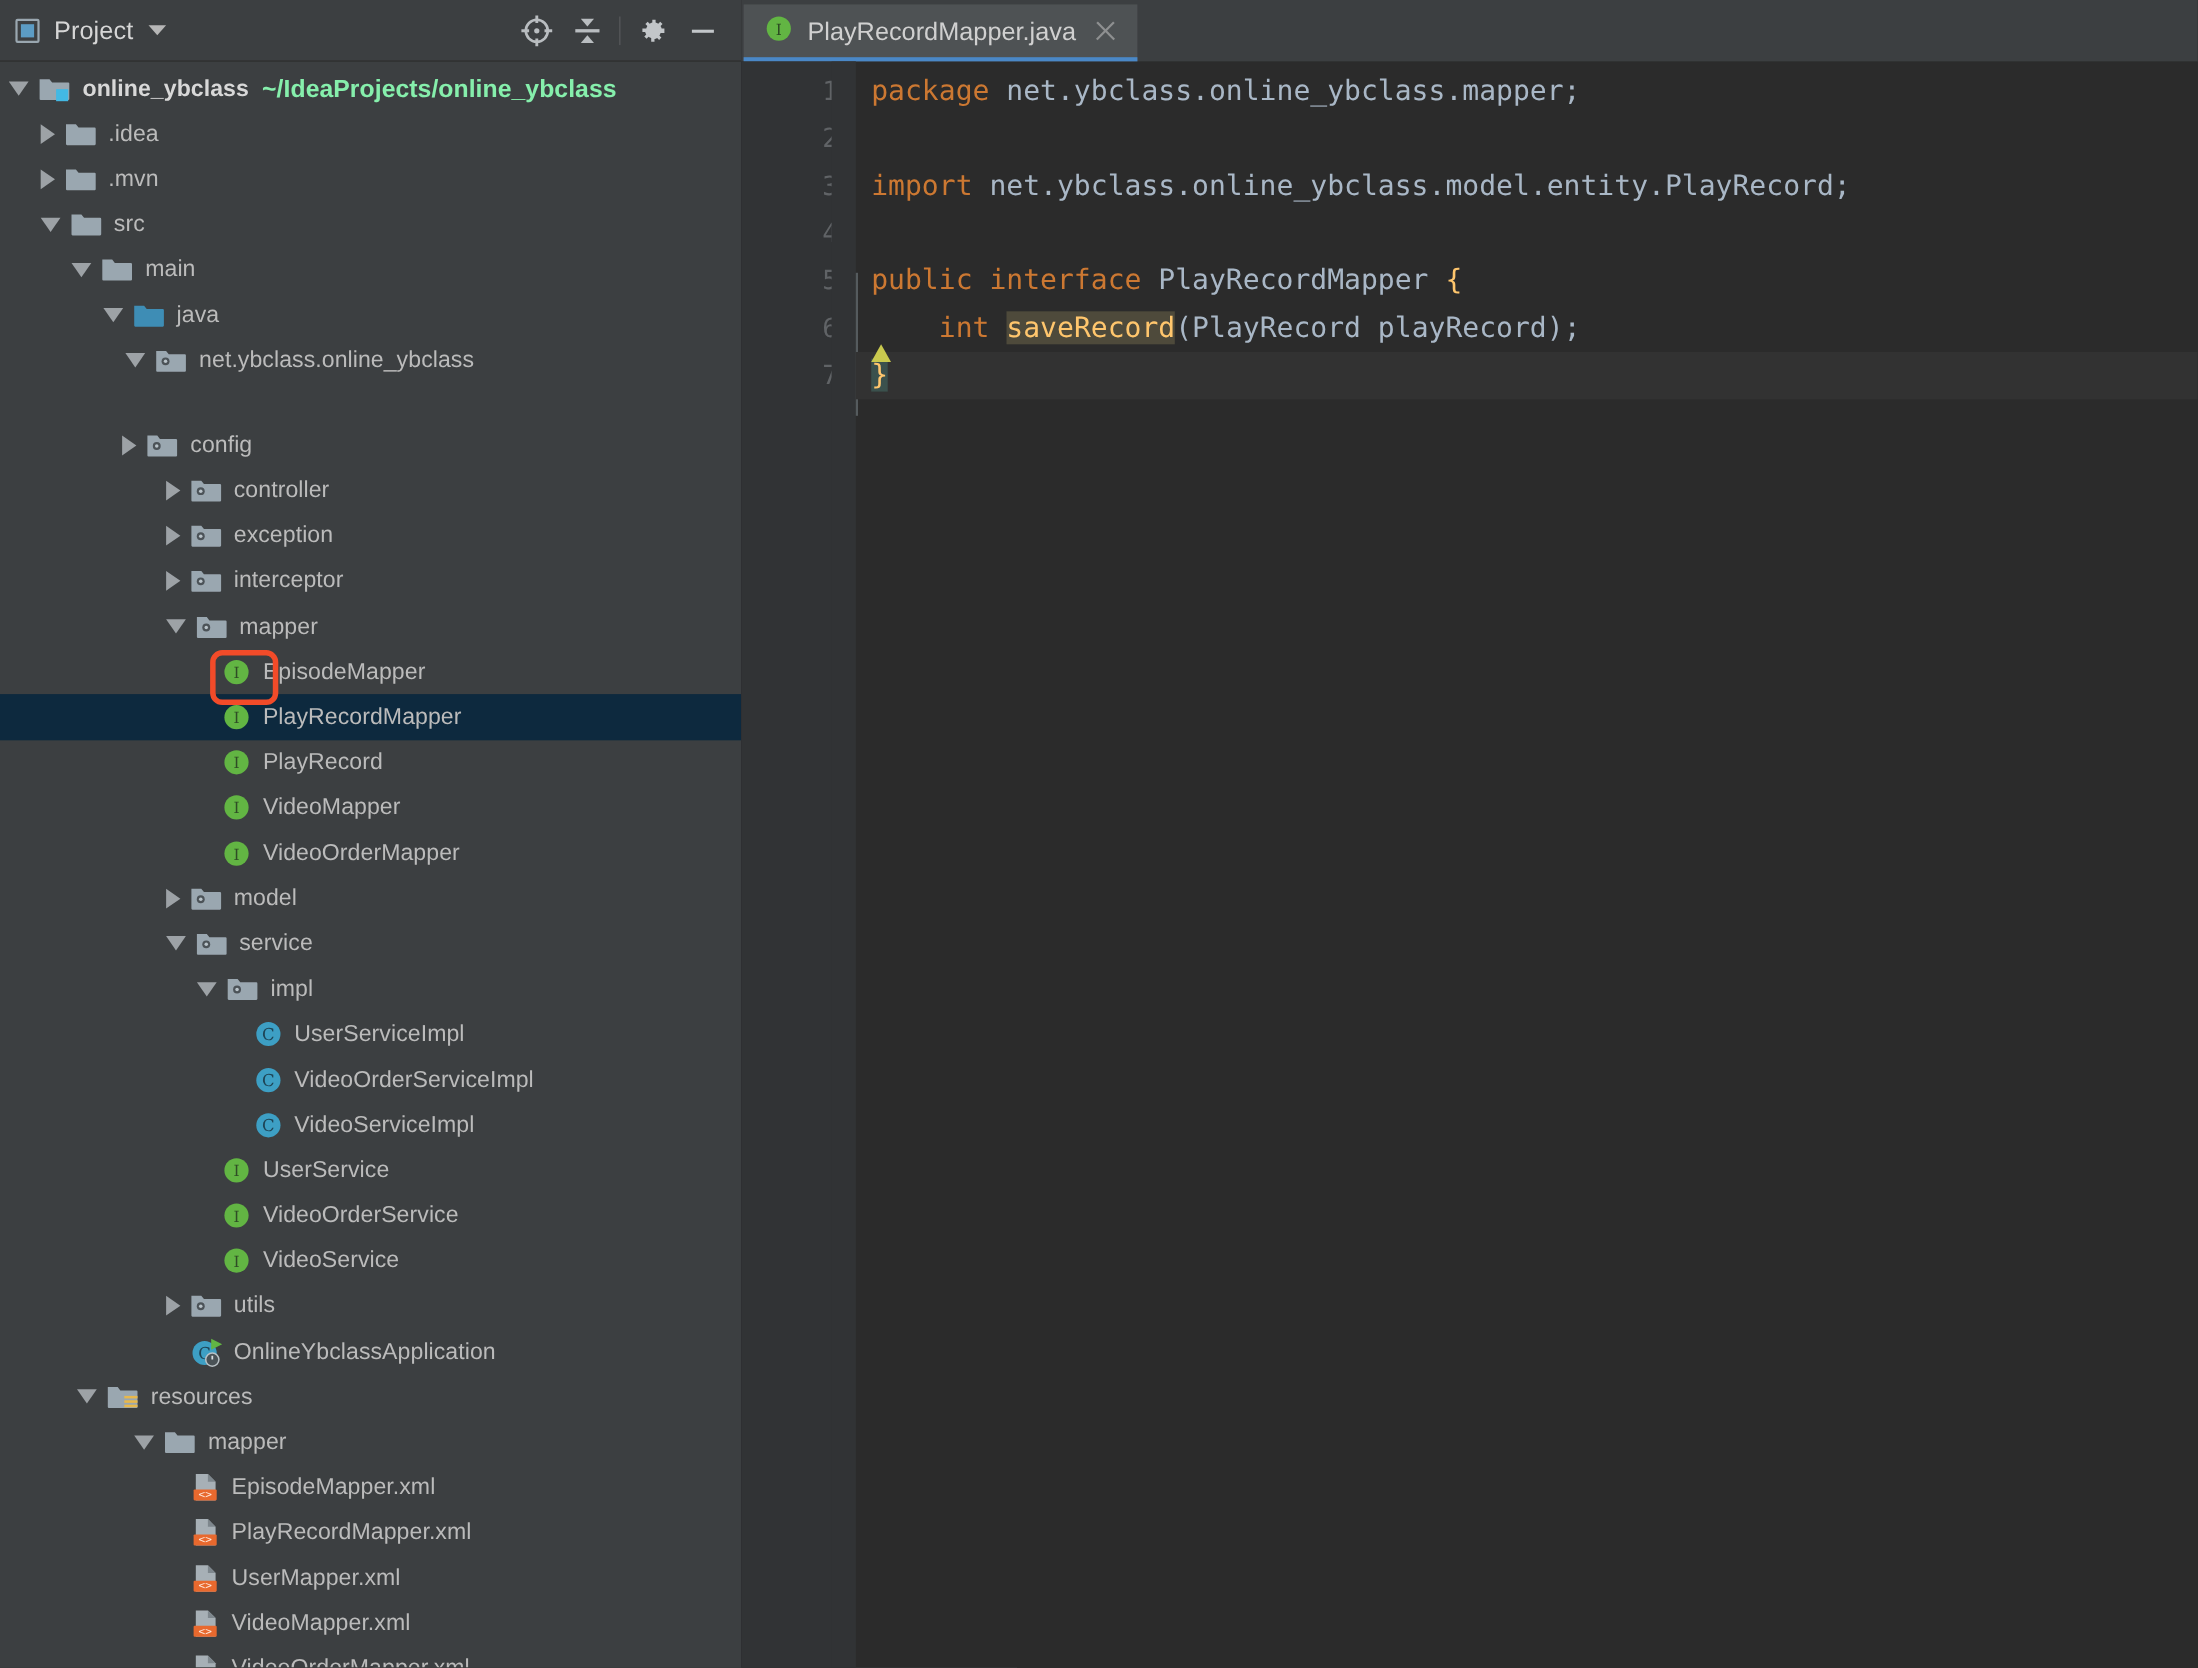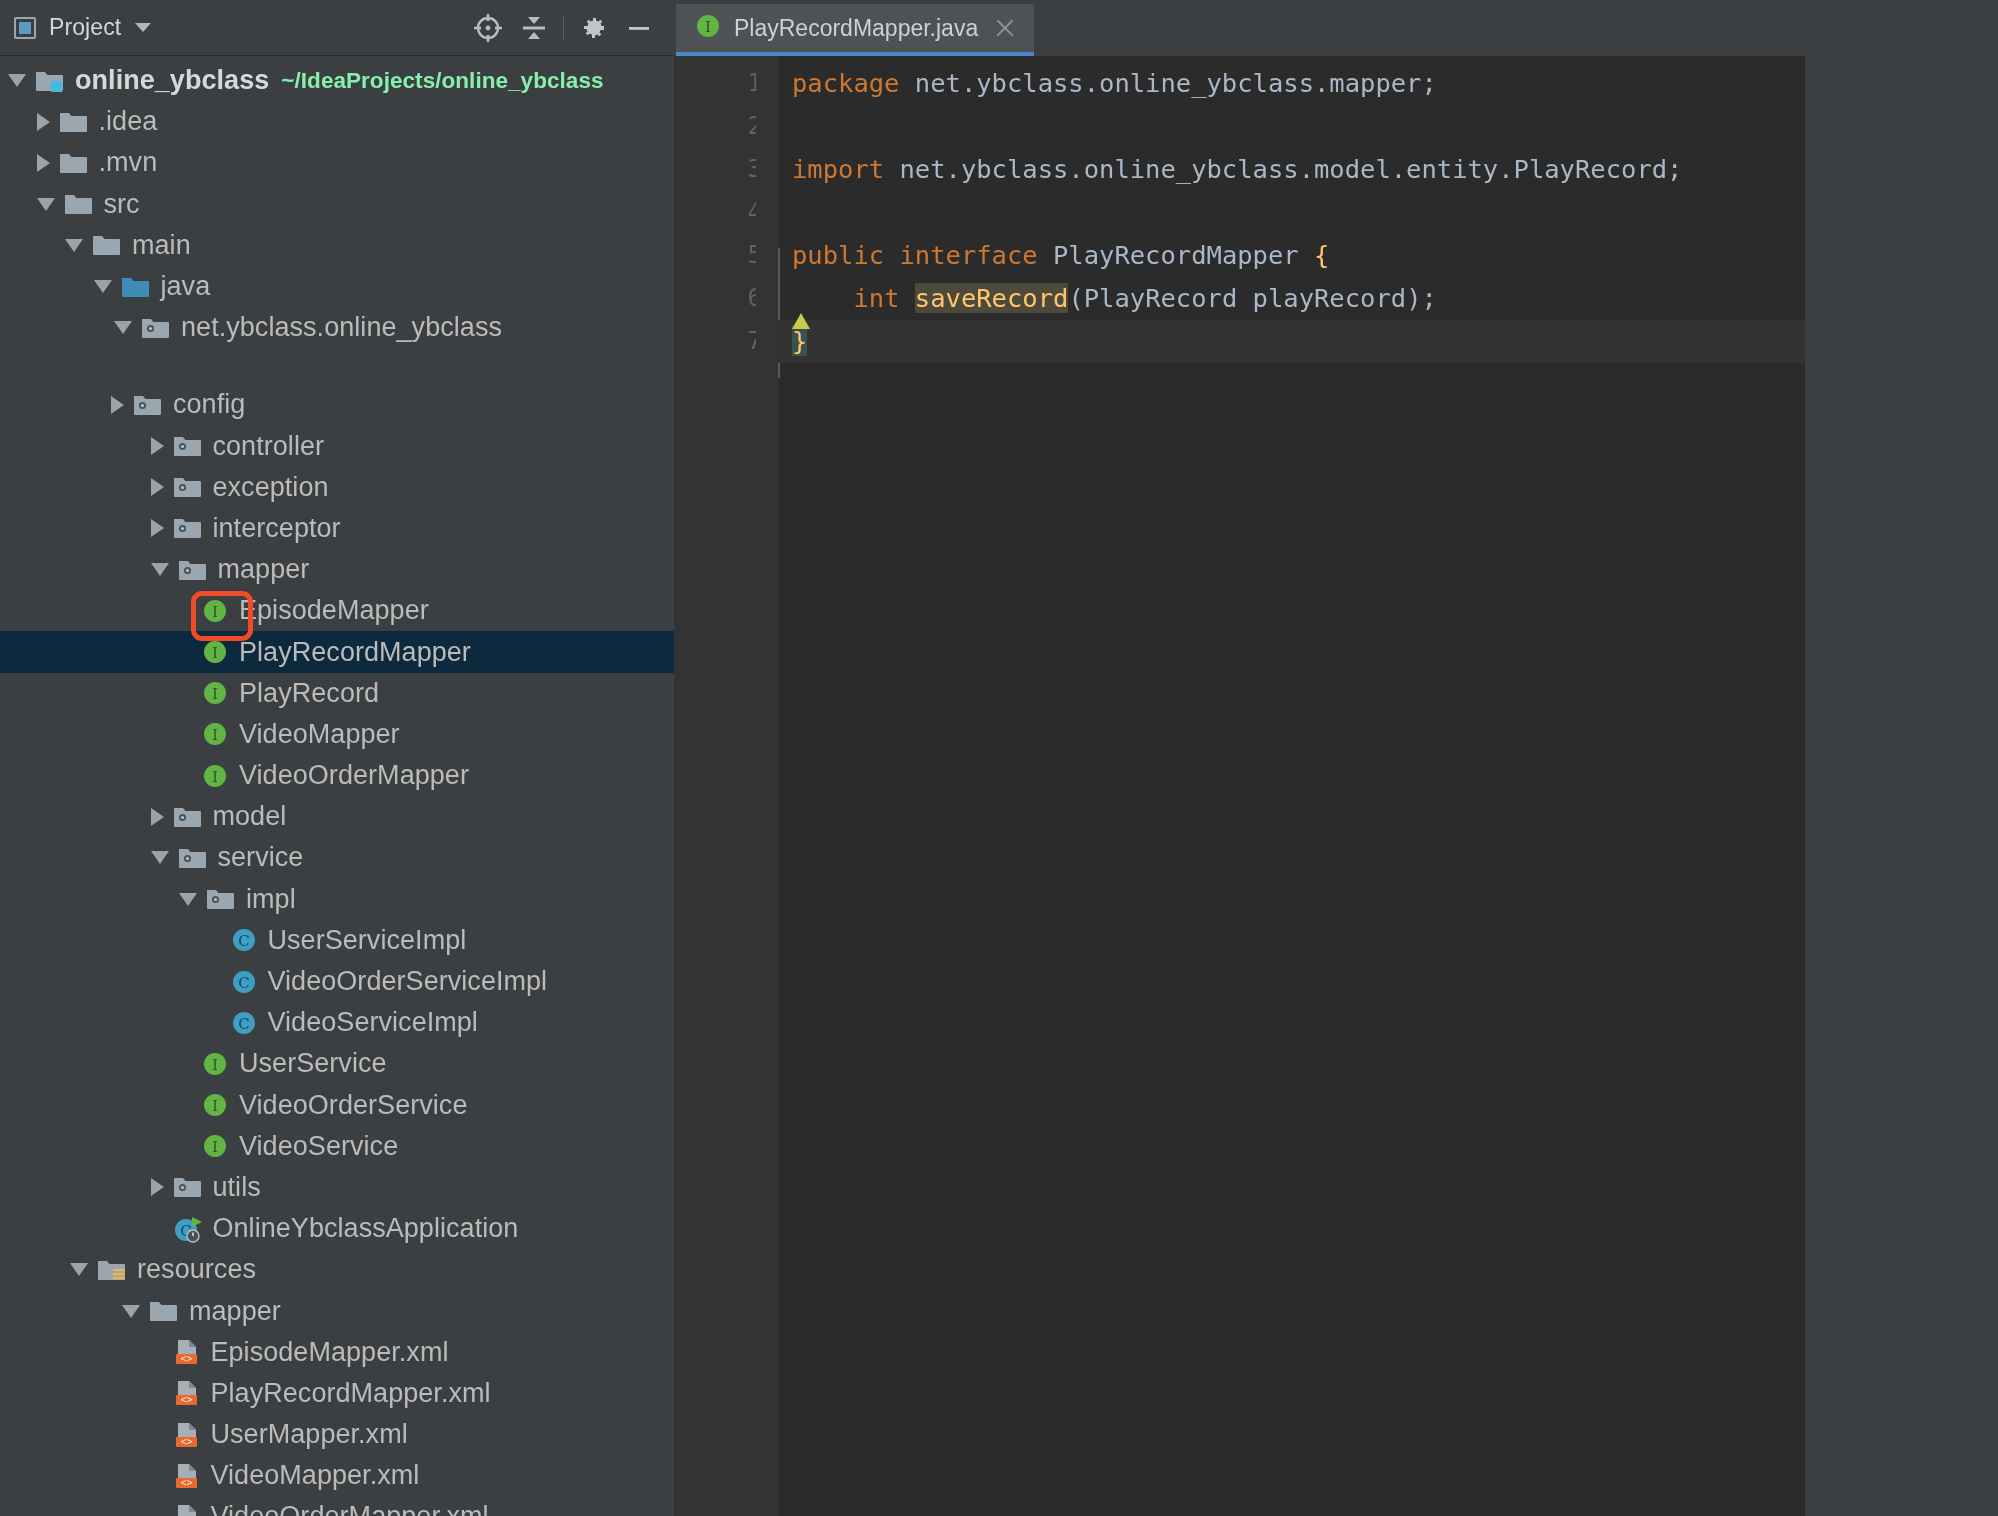--- a/index.html
+++ b/index.html
@@ -2,21 +2,21 @@
 <html><head>
 <meta charset="utf-8">
 <style>
   * { box-sizing: border-box; margin: 0; padding: 0; }
   html, body {
     width: 1998px; height: 1516px;
     background: #3C3F41;
     font-family: "Liberation Sans", sans-serif;
     overflow: hidden;
   }
-  #app { position: relative; width: 1805px; height: 1516px; display: flex; }
+  #app { position: relative; width: 1998px; height: 1516px; display: flex; }
 
   
   #project-panel {
     width: 674px; height: 1516px;
     background: #3C3F41;
     display: flex; flex-direction: column;
     position: relative;
     flex: 0 0 674px;
   }
   #project-header {
@@ -77,21 +77,21 @@
     border-left: 13px solid #9DA2A6;
   }
   .arrow.expanded {
     border-left: 9px solid transparent;
     border-right: 9px solid transparent;
     border-top: 13px solid #9DA2A6;
   }
   .arrow.none { width: 13px; margin-right: 9px; }
   .ico { flex: 0 0 auto; margin-right: 10px; display:flex; align-items:center; }
   .lbl {
-    font-size: 27px; color: #BBBBBB;
+    font-size: 21px; color: #BBBBBB;
     letter-spacing: .05px;
   }
   .lbl.root { font-weight: bold; color: #D8D8D8; }
   .lbl.path { color: #86efac; font-weight: bold; margin-left: 12px; font-size: 22.5px;}
 
   
   #editor-area {
     flex: 1 1 auto; height: 1516px;
     background: #2B2B2B;
     display: flex; flex-direction: column;

